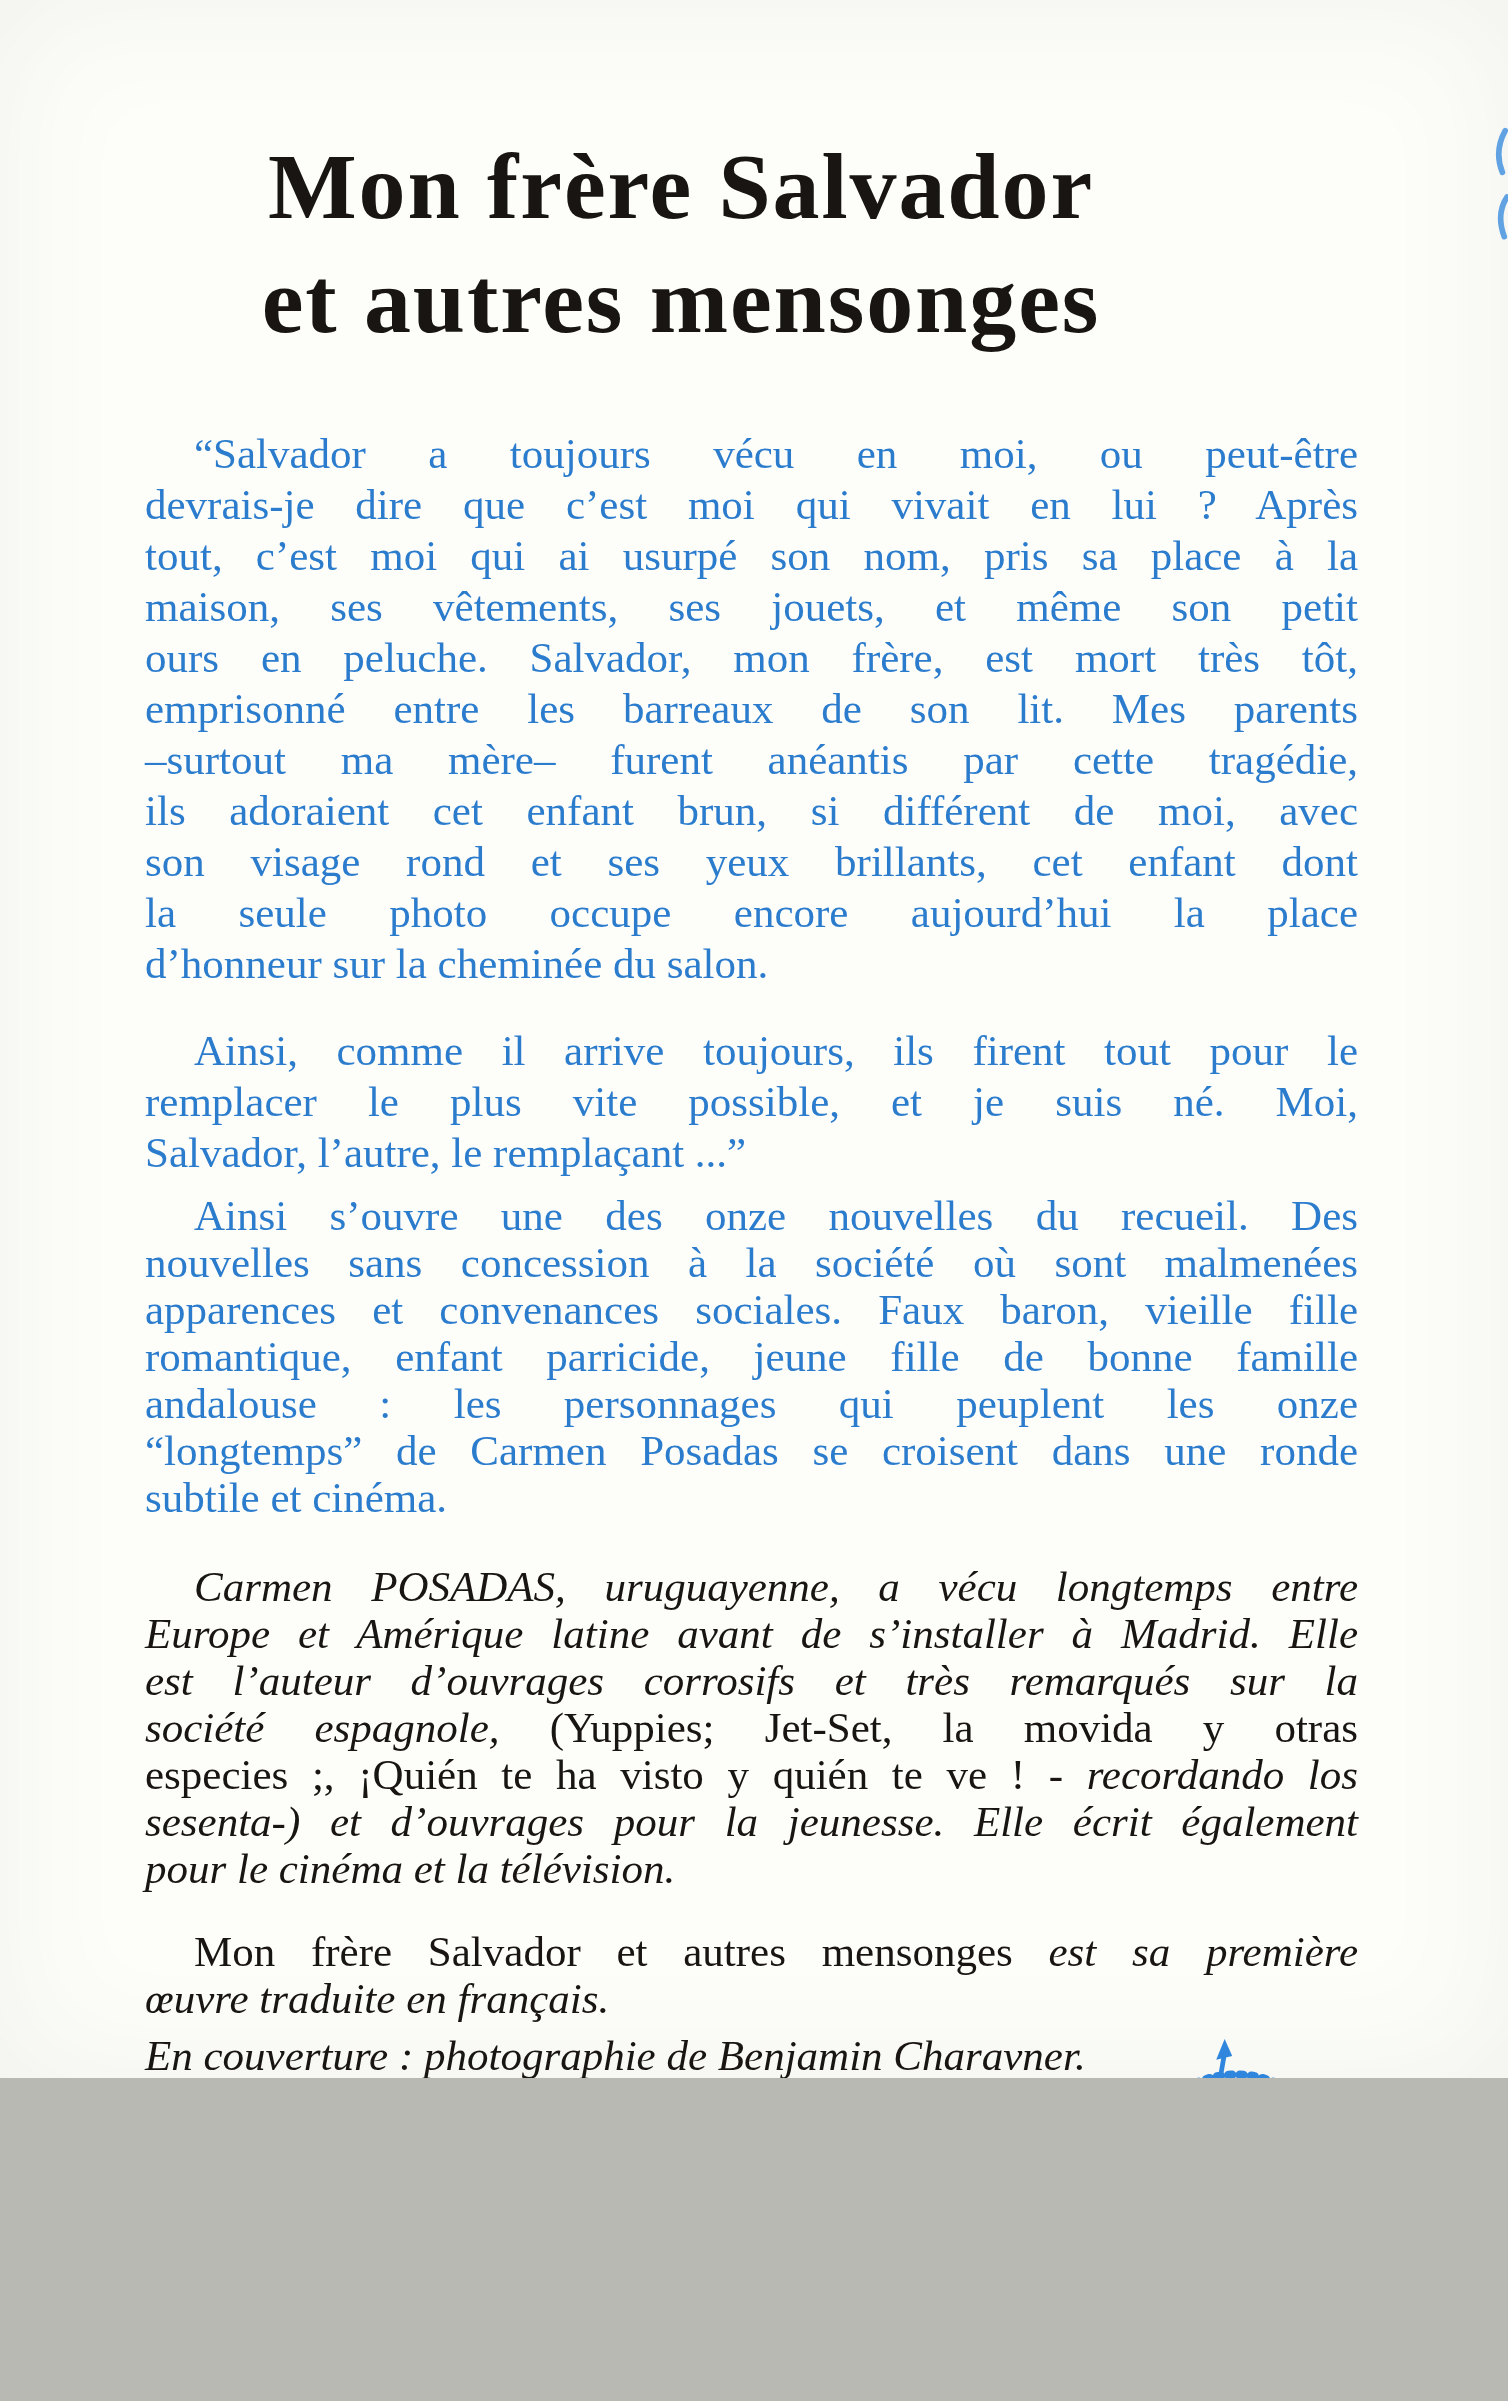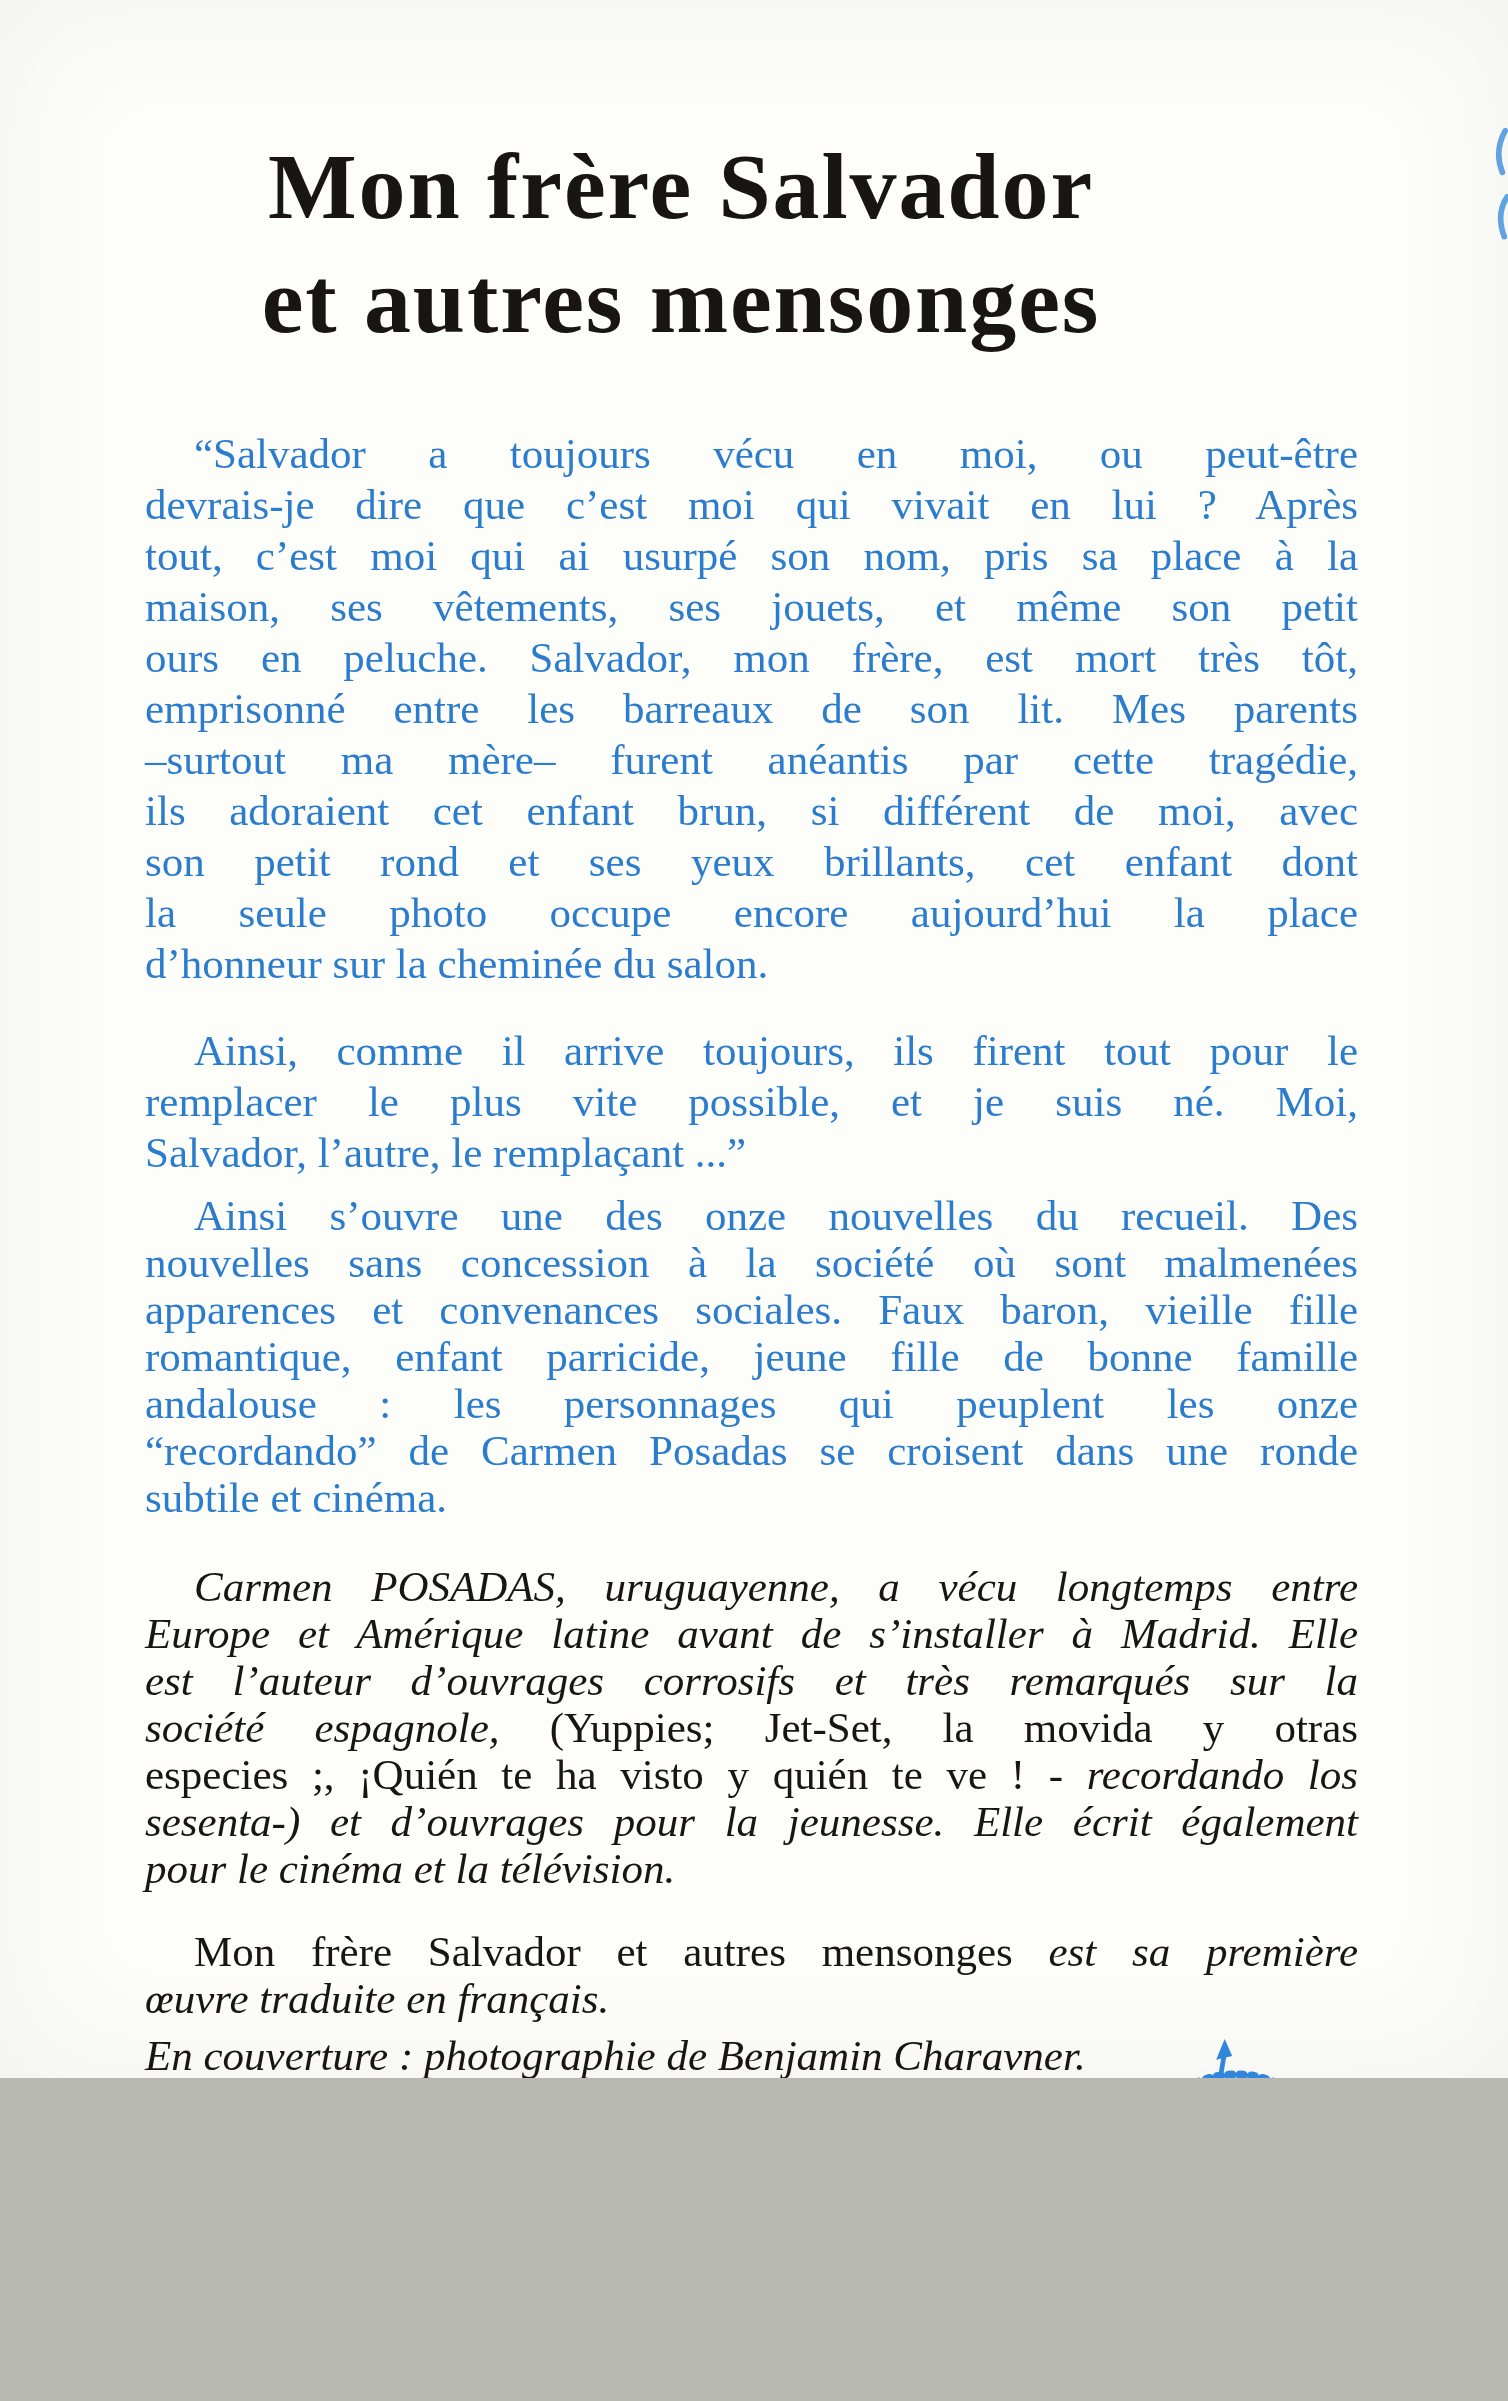--- a/index.html
+++ b/index.html
@@ -53,35 +53,35 @@
 
   <div class="para blue" style="top:392px;line-height:51px">
       <div class="line indent"><span class="seg-n">“Salvador a toujours vécu en moi, ou peut-être</span></div>
       <div class="line"><span class="seg-n">devrais-je dire que c’est moi qui vivait en lui ? Après</span></div>
       <div class="line"><span class="seg-n">tout, c’est moi qui ai usurpé son nom, pris sa place à la</span></div>
       <div class="line"><span class="seg-n">maison, ses vêtements, ses jouets, et même son petit</span></div>
       <div class="line"><span class="seg-n">ours en peluche. Salvador, mon frère, est mort très tôt,</span></div>
       <div class="line"><span class="seg-n">emprisonné entre les barreaux de son lit. Mes parents</span></div>
       <div class="line"><span class="seg-n">–surtout ma mère– furent anéantis par cette tragédie,</span></div>
       <div class="line"><span class="seg-n">ils adoraient cet enfant brun, si différent de moi, avec</span></div>
-      <div class="line"><span class="seg-n">son petit rond et ses yeux brillants, cet enfant dont</span></div>
+      <div class="line"><span class="seg-n">son visage rond et ses yeux brillants, cet enfant dont</span></div>
       <div class="line"><span class="seg-n">la seule photo occupe encore aujourd’hui la place</span></div>
       <div class="line nojust"><span class="seg-n">d’honneur sur la cheminée du salon.</span></div>
       <div class="line indent"><span class="seg-n">Ainsi, comme il arrive toujours, ils firent tout pour le</span></div>
       <div class="line"><span class="seg-n">remplacer le plus vite possible, et je suis né. Moi,</span></div>
       <div class="line nojust"><span class="seg-n">Salvador, l’autre, le remplaçant ...”</span></div>
     </div>
 
   <div class="para blue" style="top:1156px;line-height:47px">
       <div class="line indent"><span class="seg-n">Ainsi s’ouvre une des onze nouvelles du recueil. Des</span></div>
       <div class="line"><span class="seg-n">nouvelles sans concession à la société où sont malmenées</span></div>
       <div class="line"><span class="seg-n">apparences et convenances sociales. Faux baron, vieille fille</span></div>
       <div class="line"><span class="seg-n">romantique, enfant parricide, jeune fille de bonne famille</span></div>
       <div class="line"><span class="seg-n">andalouse : les personnages qui peuplent les onze</span></div>
-      <div class="line"><span class="seg-n">“recordando” de Carmen Posadas se croisent dans une ronde</span></div>
+      <div class="line"><span class="seg-n">“longtemps” de Carmen Posadas se croisent dans une ronde</span></div>
       <div class="line nojust"><span class="seg-n">subtile et cinéma.</span></div>
     </div>
 
   <div class="para ink" style="top:1527px;line-height:47px">
       <div class="line indent"><span class="seg-i">Carmen POSADAS, uruguayenne, a vécu longtemps entre</span></div>
       <div class="line"><span class="seg-i">Europe et Amérique latine avant de s’installer à Madrid. Elle</span></div>
       <div class="line"><span class="seg-i">est l’auteur d’ouvrages corrosifs et très remarqués sur la</span></div>
       <div class="line"><span class="seg-i">société espagnole, </span><span class="seg-n">(Yuppies; Jet-Set, la movida y otras</span></div>
       <div class="line"><span class="seg-n">especies ;, ¡Quién te ha visto y quién te ve ! - </span><span class="seg-i">recordando los</span></div>
       <div class="line"><span class="seg-i">sesenta-) et d’ouvrages pour la jeunesse. Elle écrit également</span></div>

